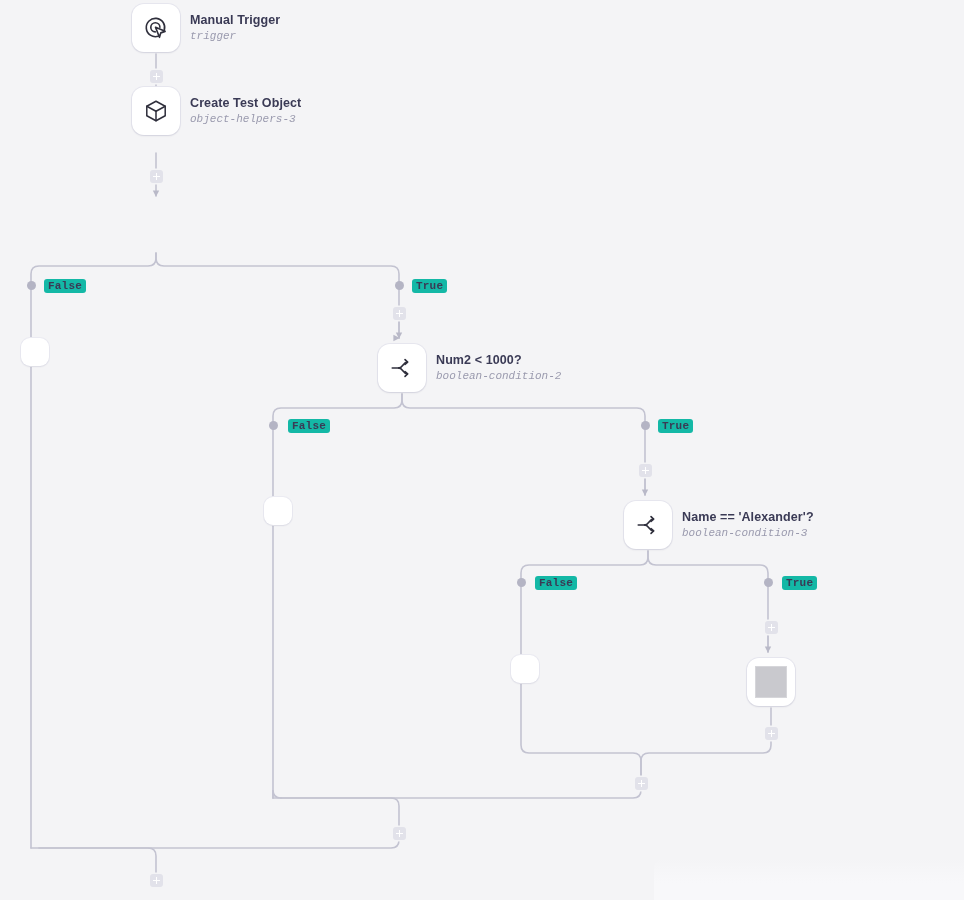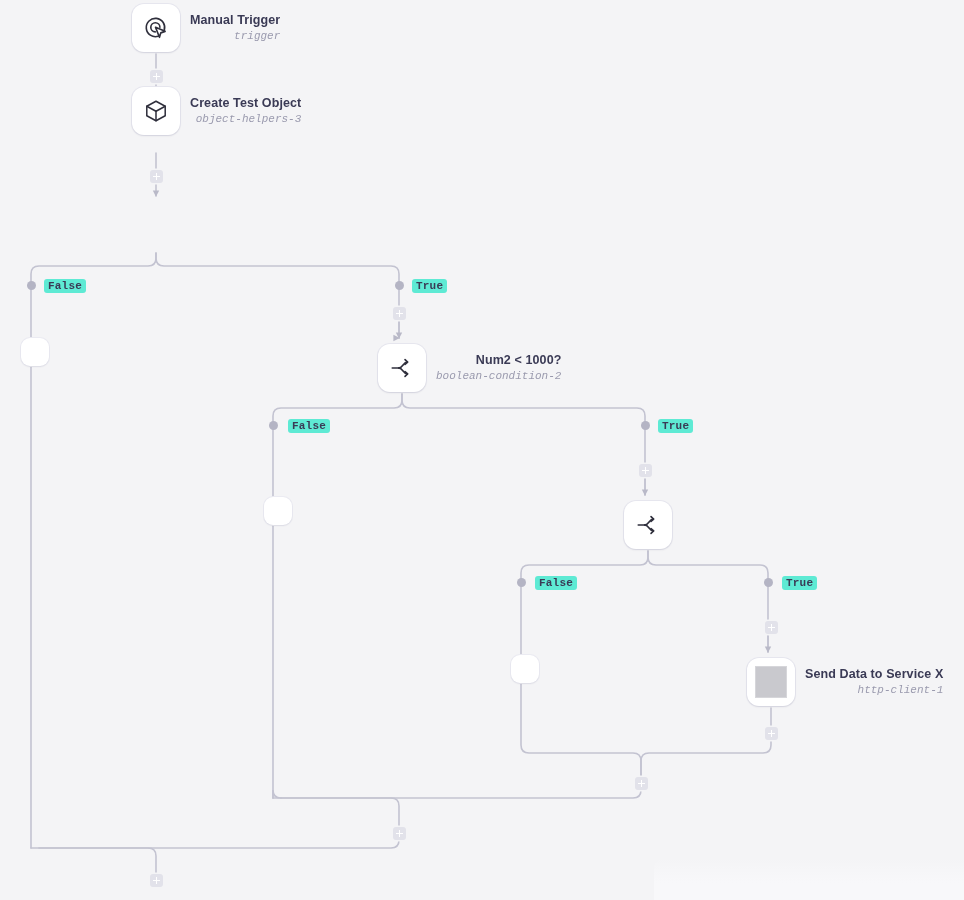--- a/index.html
+++ b/index.html
@@ -7,21 +7,20 @@
     padding: 0;
     background: #f4f4f6;
   }
   #canvas {
     position: relative;
     width: 964px;
     height: 900px;
     background: #f4f4f6;
     font-family: "Liberation Sans", sans-serif;
     overflow: hidden;
-    text-align: right;
   }
   #edges {
     position: absolute;
     left: 0;
     top: 0;
     width: 964px;
     height: 900px;
     pointer-events: none;
   }
 
@@ -90,21 +89,21 @@
     overflow: hidden;
   }
 
   
   .branch-label {
     position: absolute;
     font-family: "Liberation Mono", monospace;
     font-size: 11px;
     font-weight: bold;
     color: #3a3a55;
-    background: #5eead4;
+    background: #14b8a6;
     padding: 1px 4px;
     border-radius: 3px;
     white-space: nowrap;
     letter-spacing: .2px;
   }
   .branch-dot {
     position: absolute;
     width: 9px;
     height: 9px;
     border-radius: 50%;
@@ -244,29 +243,29 @@
       <span>
         <svg width="26" height="26" viewBox="0 0 24 24" fill="none" stroke="#2f2f3c" stroke-width="1.5" stroke-linecap="round" stroke-linejoin="round">
           <path d="M3 12 L9 12"></path>
           <path d="M9 12 C13 12 13 6.5 17 6.5"></path>
           <path d="M9 12 C13 12 13 17.5 17 17.5"></path>
           <path d="M14.8 4.3 L17.2 6.5 L14.8 8.7"></path>
           <path d="M14.8 15.3 L17.2 17.5 L14.8 19.7"></path>
         </svg>
       </span>
     </div>
+    <div class="node-labels">
+      <div class="node-title">Name == 'Alexander'?</div>
+      <div class="node-sub">boolean-condition-3</div>
+    </div>
   </div>
 
   <div class="node" style="left:747px; top:658px;">
     <div class="node-box">
       <span class="img-placeholder"></span>
-    </div>
-    <div class="node-labels">
-      <div class="node-title">Send Data to Service X</div>
-      <div class="node-sub">http-client-1</div>
     </div>
   </div>
 
   <div class="branch-dot" style="left:27px;  top:281px;"></div>
   <div class="branch-dot" style="left:395px; top:281px;"></div>
   <div class="branch-dot" style="left:269px; top:421px;"></div>
   <div class="branch-dot" style="left:641px; top:421px;"></div>
   <div class="branch-dot" style="left:517px; top:578px;"></div>
   <div class="branch-dot" style="left:764px; top:578px;"></div>
 

